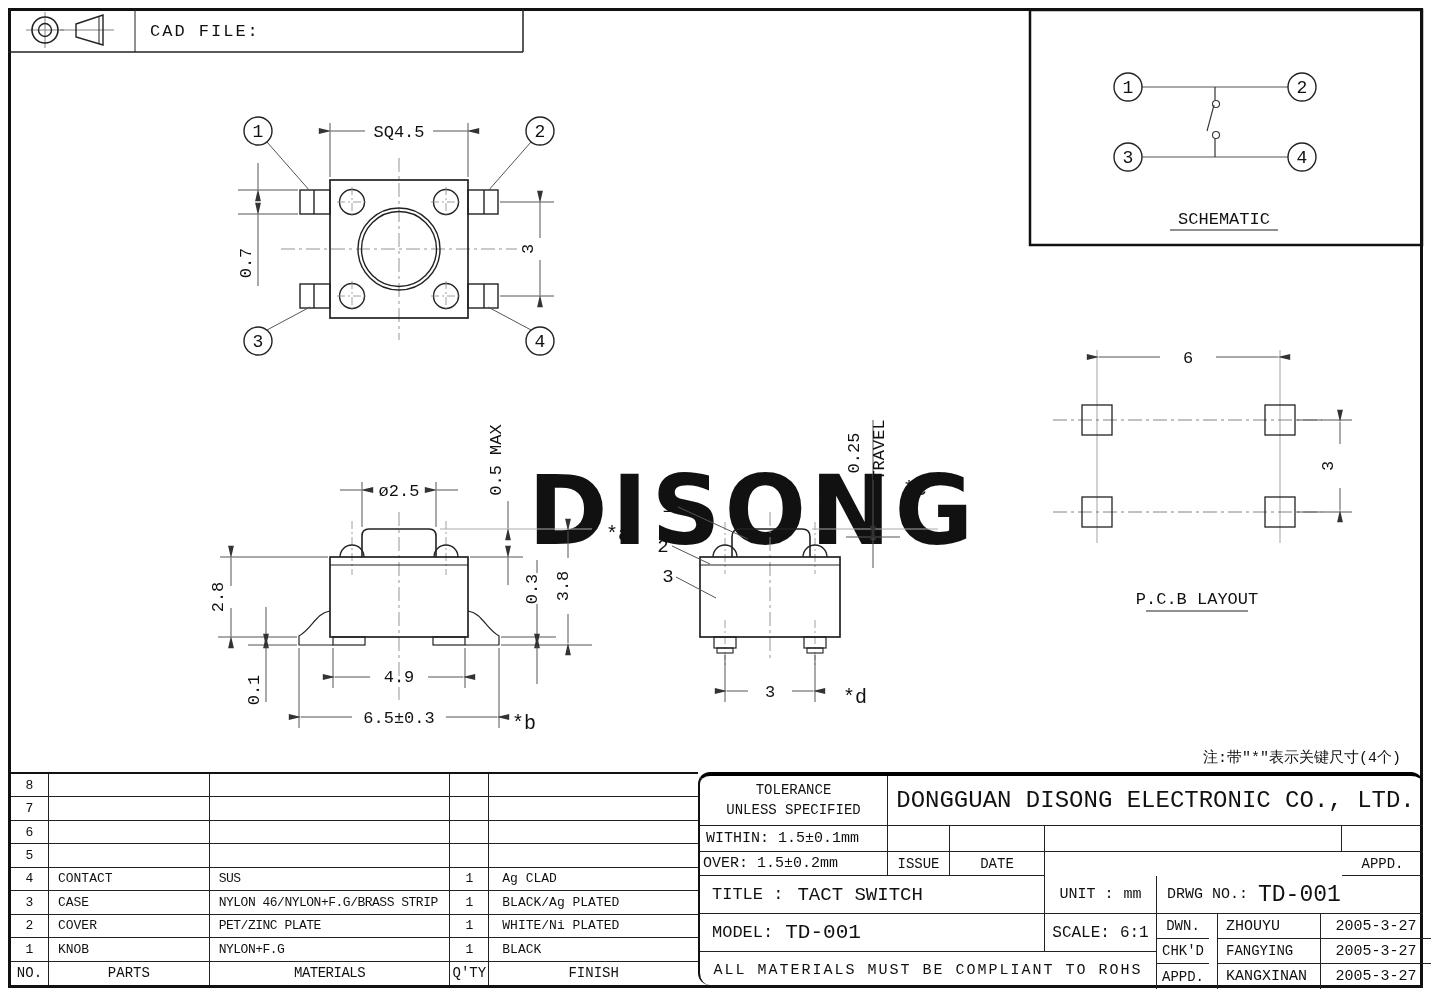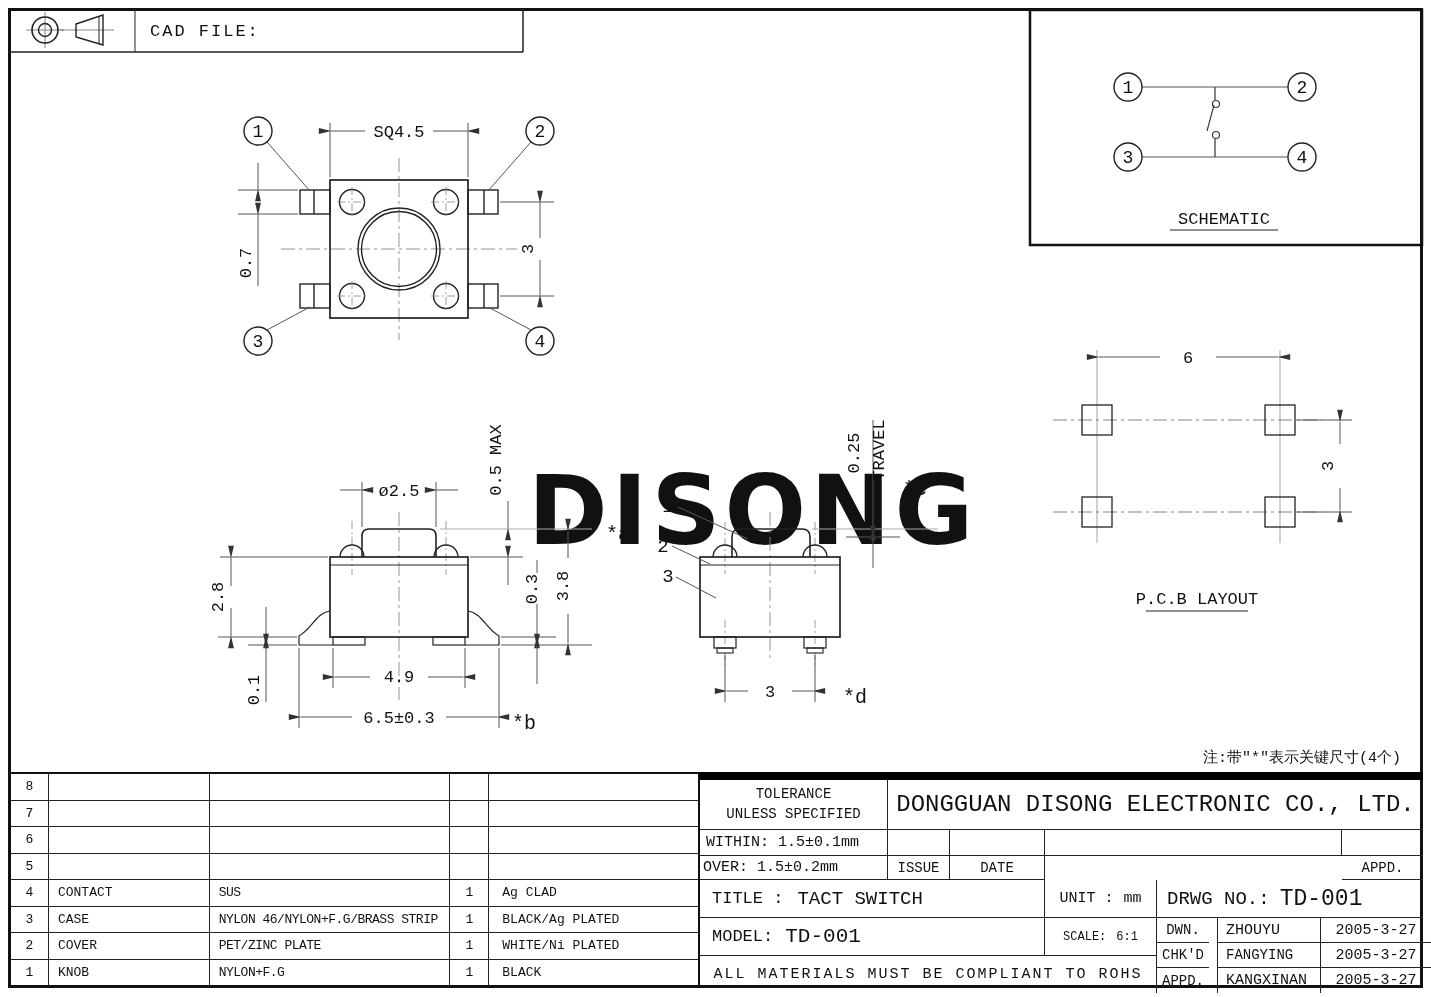--- a/index.html
+++ b/index.html
@@ -14,21 +14,21 @@
   .prow{display:flex;flex:1 1 auto;border-bottom:1px solid #222;box-sizing:border-box;}
   .prow:last-child{border-bottom:none;}
   .pcell{border-right:1px solid #222;box-sizing:border-box;display:flex;align-items:center;
          font-size:13px;white-space:nowrap;overflow:hidden;}
   .c-no{width:38px;justify-content:center;}
   .c-parts{width:161px;padding-left:9px;}
   .c-mat{width:241px;padding-left:9px;letter-spacing:-0.5px;}
   .c-qty{width:39px;justify-content:center;}
   .c-fin{width:209px;padding-left:13px;border-right:none;}
   .phead .pcell{justify-content:center;padding-left:0;font-size:14px;}
-  .tblock{position:relative;width:725px;height:213px;border-top:8px solid #000000;border-left:2px solid #111;box-sizing:border-box;}
+  .tblock{position:relative;width:725px;height:213px;border-top:4px solid #000000;border-left:2px solid #111;box-sizing:border-box;border-radius:12px;}
   .tcell{position:absolute;box-sizing:border-box;display:flex;align-items:center;font-size:14px;white-space:nowrap;overflow:hidden;}
   .br{border-right:1px solid #222;} .bb{border-bottom:1px solid #222;} .bl{border-left:1px solid #222;margin-left:8px;}
   .cen{justify-content:center;text-align:center;}
 </style>
 </head>
 <body>
 
 <div class="sheet">
 
 <svg class="drawing" width="1431" height="997" viewBox="0 0 1431 997">
@@ -357,20 +357,27 @@
       <div class="pcell c-qty">1</div>
       <div class="pcell c-fin">WHITE/Ni PLATED</div>
     </div>
     <div class="prow">
       <div class="pcell c-no">1</div>
       <div class="pcell c-parts">KNOB</div>
       <div class="pcell c-mat">NYLON+F.G</div>
       <div class="pcell c-qty">1</div>
       <div class="pcell c-fin">BLACK</div>
     </div>
+    <div class="prow phead">
+      <div class="pcell c-no">NO.</div>
+      <div class="pcell c-parts">PARTS</div>
+      <div class="pcell c-mat">MATERIALS</div>
+      <div class="pcell c-qty">Q'TY</div>
+      <div class="pcell c-fin">FINISH</div>
+    </div>
   </div>
 
   <div class="tblock">
     <div class="tcell br bb" style="left:0;top:0;width:188px;height:50px;flex-direction:column;justify-content:center;line-height:1.4;">
       <span>TOLERANCE</span>
       <span>UNLESS  SPECIFIED</span>
     </div>
     <div class="tcell bb cen" style="left:188px;top:0;width:535px;height:50px;font-size:24px;">DONGGUAN DISONG ELECTRONIC CO., LTD.</div>
 
     <div class="tcell br bb" style="left:0;top:50px;width:188px;height:26px;padding-left:6px;font-size:15px;">WITHIN: 1.5±0.1mm</div>
@@ -386,29 +393,29 @@
 
     <div class="tcell br bb" style="left:0;top:100px;width:345px;height:38px;padding-left:12px;gap:14px;">
       <span style="font-size:17px;">TITLE :</span>
       <span style="font-size:19px;">TACT SWITCH</span>
     </div>
     <div class="tcell br bb cen" style="left:345px;top:100px;width:112px;height:38px;gap:10px;font-size:15px;">
       <span>UNIT :</span>
       <span>mm</span>
     </div>
     <div class="tcell bb" style="left:457px;top:100px;width:266px;height:38px;padding-left:10px;gap:10px;">
-      <span style="font-size:19px;">DRWG NO.:</span>
+      <span style="font-size:15px;">DRWG NO.:</span>
       <span style="font-size:23px;">TD-001</span>
     </div>
 
     <div class="tcell br bb" style="left:0;top:138px;width:345px;height:38px;padding-left:12px;gap:12px;align-items:center;">
       <span style="font-size:17px;">MODEL:</span>
       <span style="font-size:21px;">TD-001</span>
     </div>
-    <div class="tcell br bb cen" style="left:345px;top:138px;width:112px;height:38px;gap:10px;font-size:12px;">
+    <div class="tcell br bb cen" style="left:345px;top:138px;width:112px;height:38px;gap:10px;font-size:16px;">
       <span>SCALE:</span>
       <span>6:1</span>
     </div>
     <div class="tcell cen" style="left:0;top:176px;width:457px;height:37px;font-size:15px;letter-spacing:2px;border-right:1px solid #222;">ALL MATERIALS MUST BE COMPLIANT TO ROHS</div>
 
     <div class="tcell bb cen" style="left:457px;top:138px;width:52px;height:25px;">DWN.</div>
     <div class="tcell bl bb" style="left:509px;top:138px;width:103px;height:25px;padding-left:8px;font-size:15px;">ZHOUYU</div>
     <div class="tcell bl bb cen" style="left:612px;top:138px;width:111px;height:25px;font-size:15px;">2005-3-27</div>
 
     <div class="tcell bb cen" style="left:457px;top:163px;width:52px;height:25px;">CHK'D</div>

